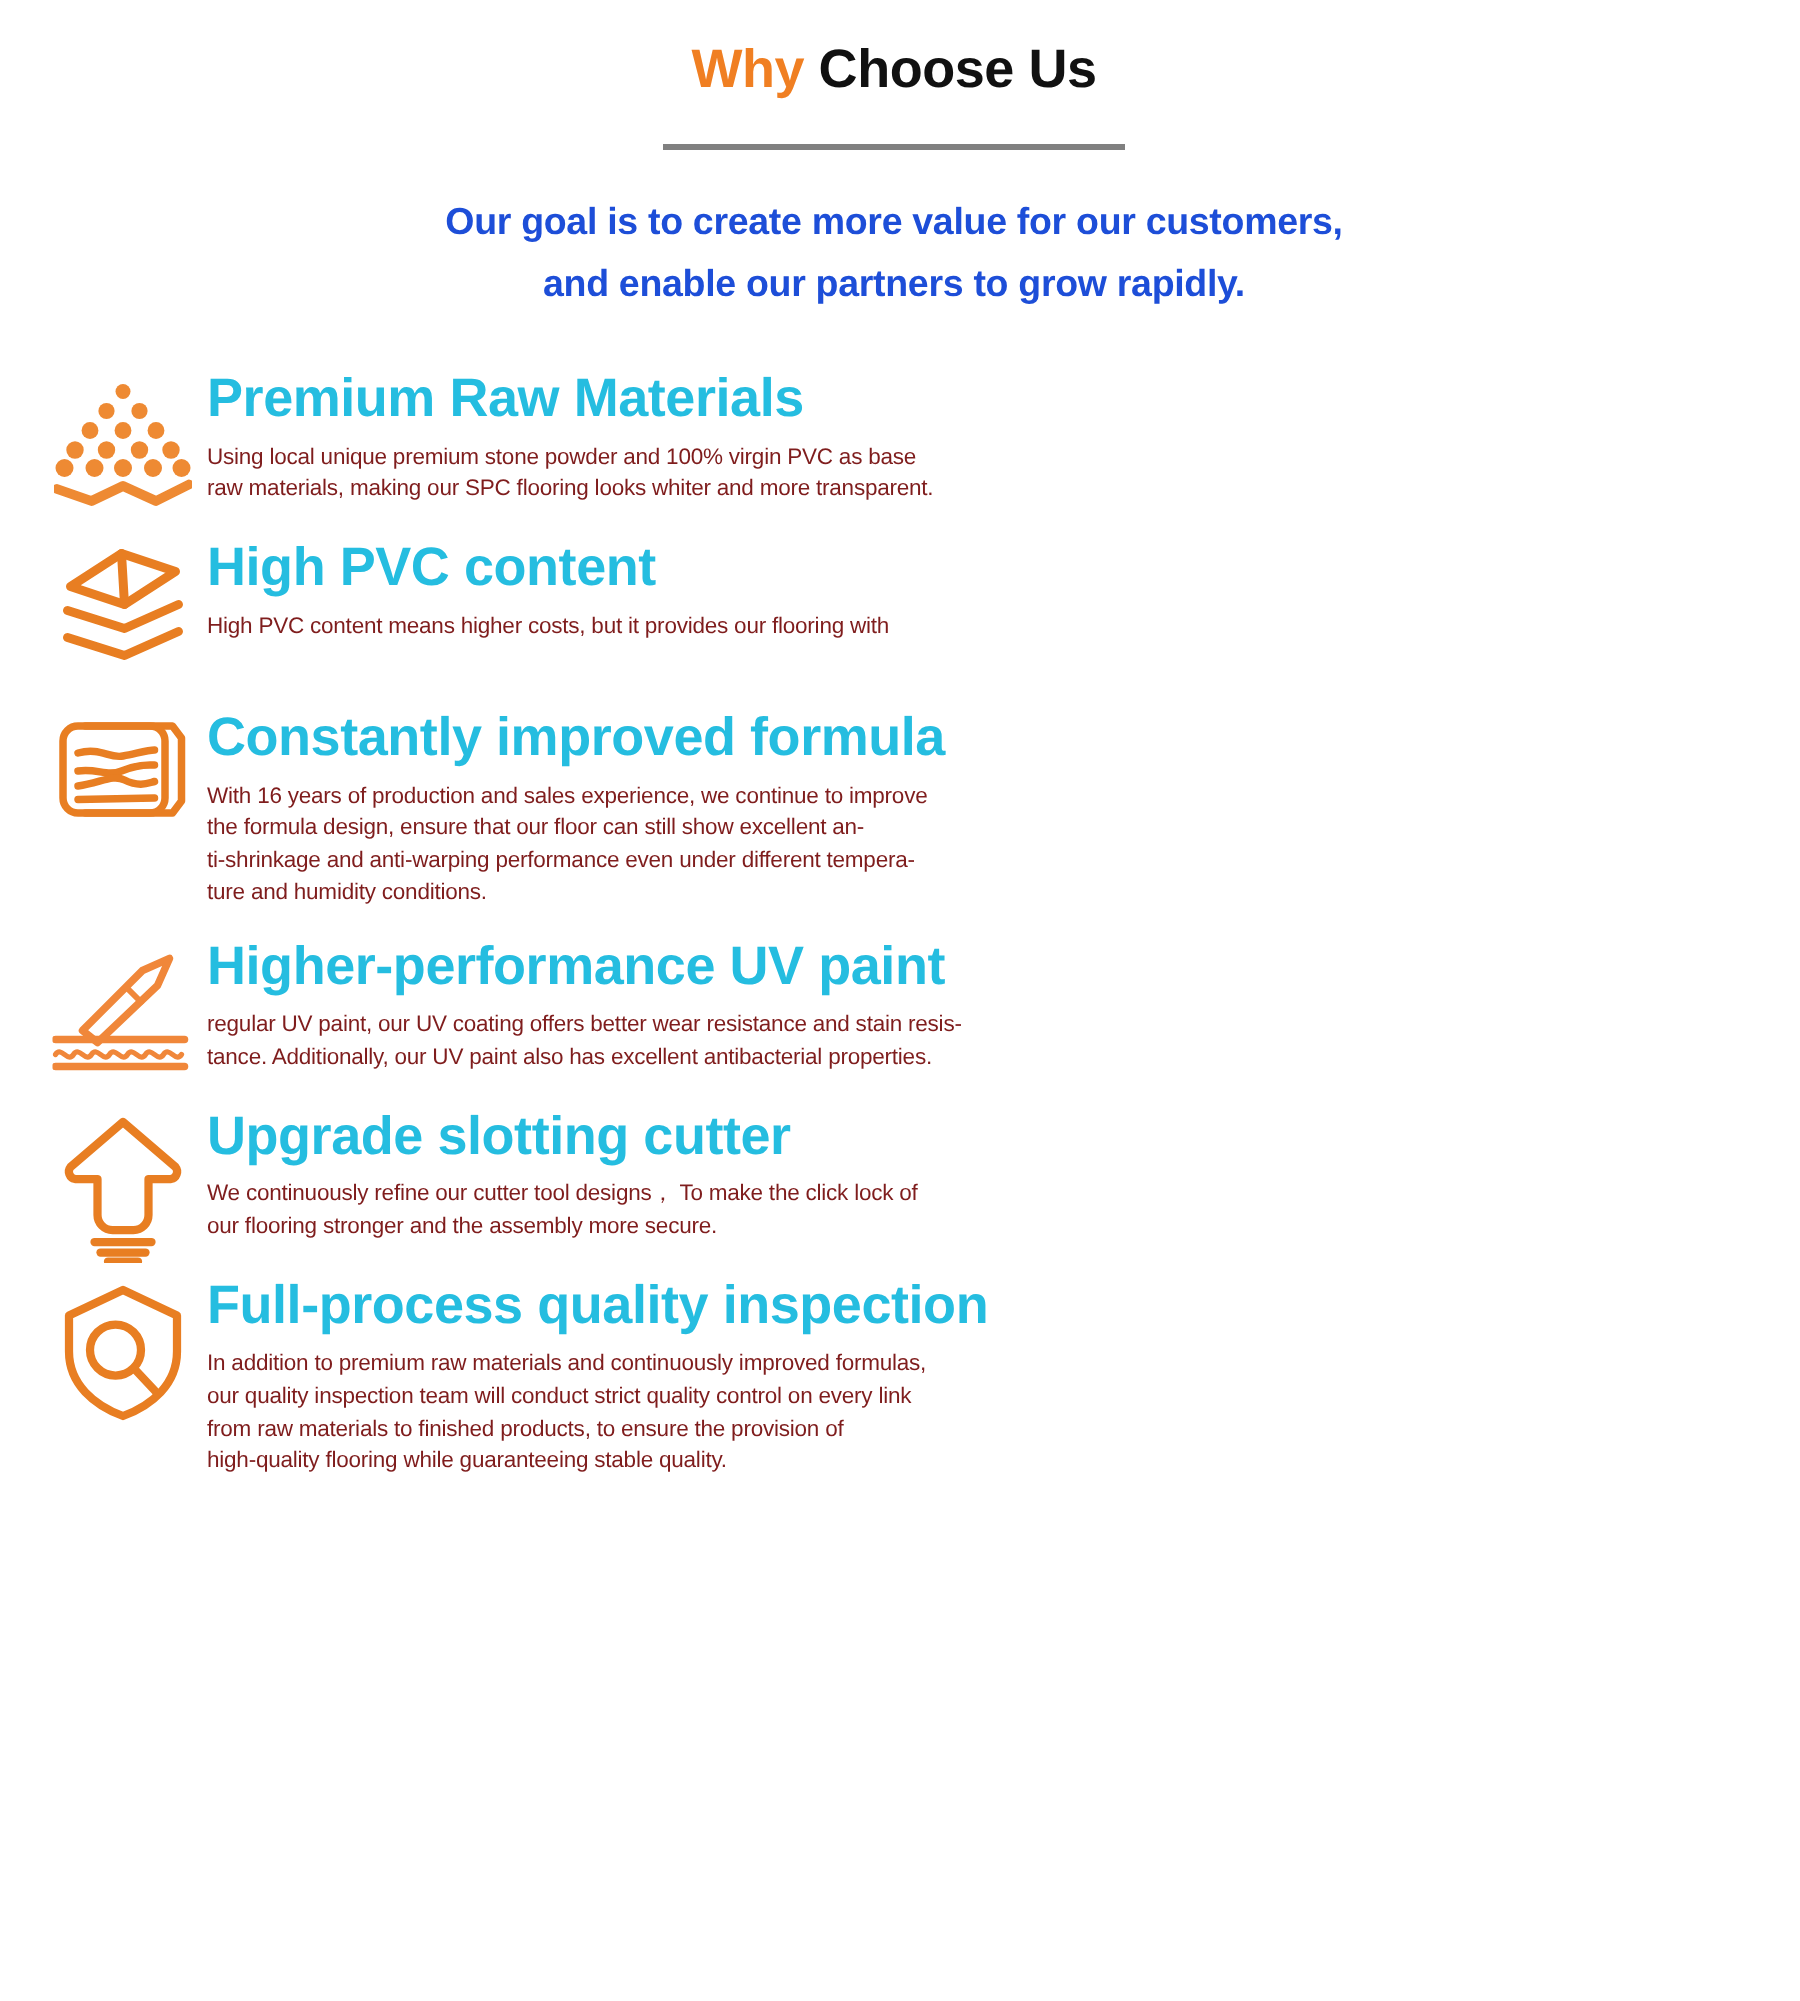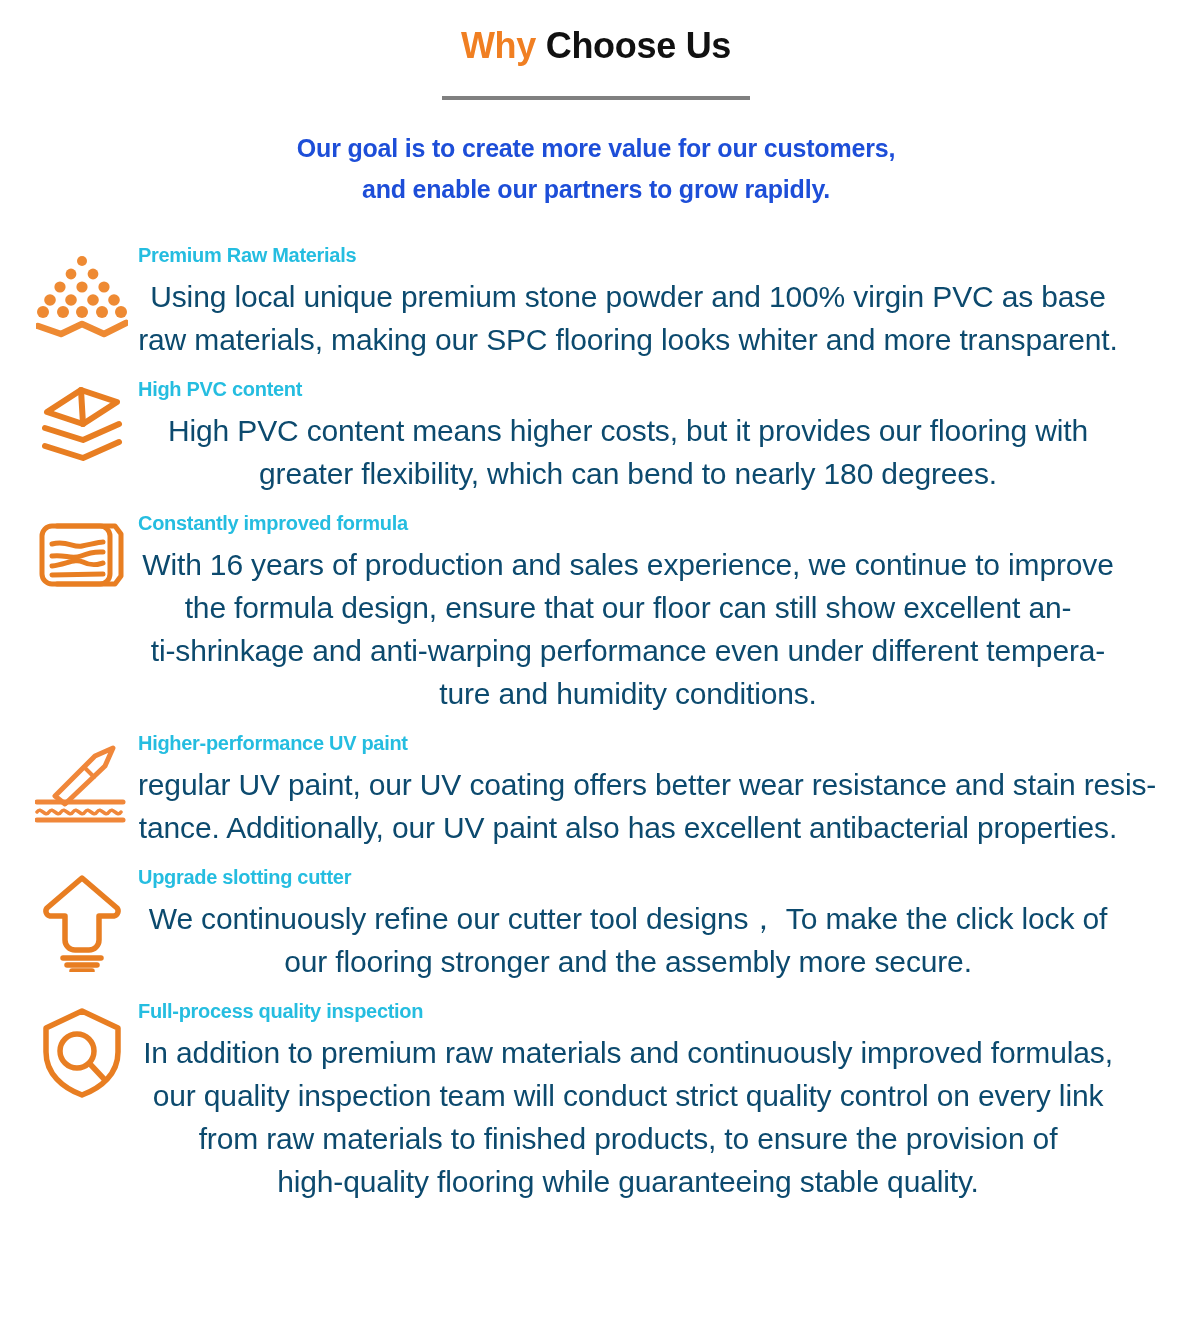--- a/index.html
+++ b/index.html
@@ -82,33 +82,32 @@
   .feature-icon svg { display: block; }
 
   .feature-body {
     flex: 1 1 auto;
     min-width: 0;
     padding-right: 48px;
   }
 
   .feature-title {
     color: #25BDE0;
-    font-size: 20px;
+    font-size: 36px;
     font-weight: bold;
     line-height: 1.18;
     letter-spacing: -0.3px;
     margin-bottom: 7px;
   }
 
   .feature-text {
-    color: #0c4a6e;
-    font-size: 30px;
+    color: #7f1d1d;
+    font-size: 15px;
     line-height: 1.44;
     letter-spacing: -0.15px;
-    text-align: center;
   }
   .feature-text .line { display: block; white-space: nowrap; }
 </style>
 </head>
 <body>
 
 <div class="page">
 
   <div class="header">
     <h1 class="page-title">
@@ -163,21 +162,20 @@
             <path d="M44 6 L46 40"></path>
             <path d="M8 44 L46 56 L82 40"></path>
             <path d="M8 62 L46 74 L82 58"></path>
           </g>
         </svg>
       </div>
       <div class="feature-body">
         <div class="feature-title">High PVC content</div>
         <div class="feature-text">
           <span class="line">High PVC content means higher costs, but it provides our flooring with</span>
-          <span class="line">greater flexibility, which can bend to nearly 180 degrees.</span>
         </div>
       </div>
     </div>
 
     <div class="feature">
       <div class="feature-icon">
         <svg width="90" height="80" viewBox="0 0 90 80" aria-hidden="true">
           <g fill="none" stroke="#E87E22" stroke-width="5" stroke-linejoin="round" stroke-linecap="round">
             <path d="M20 8 L78 8 L84 16 L84 58 L78 66 L20 66"></path>
             <rect x="5" y="8" width="68" height="58" rx="10"></rect>

